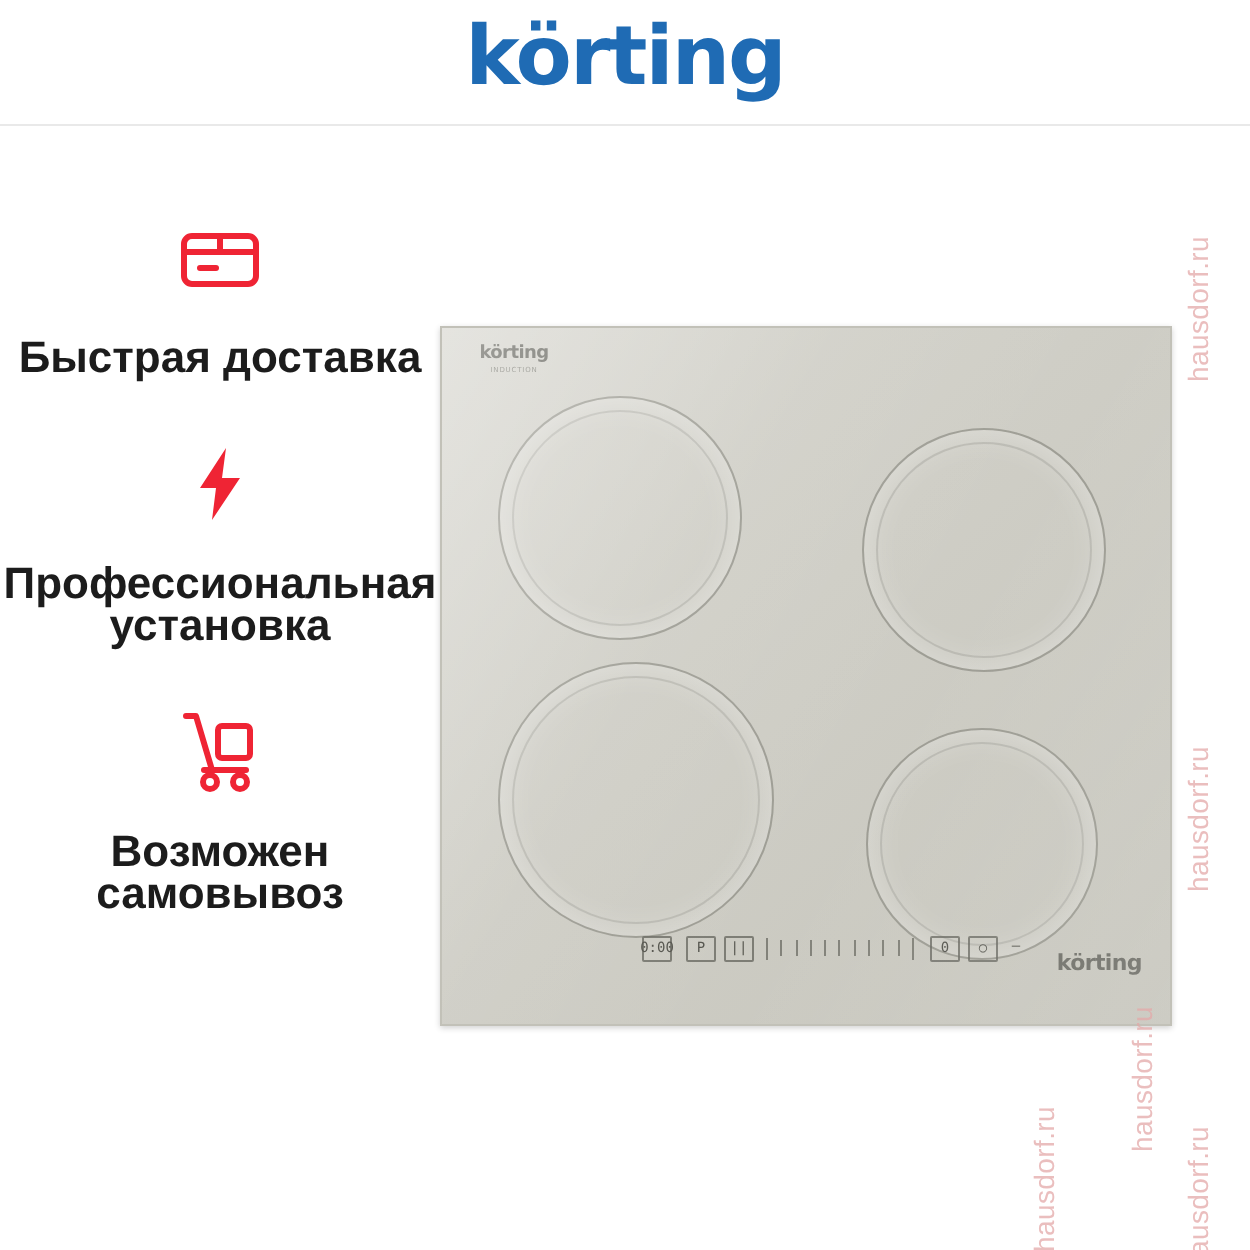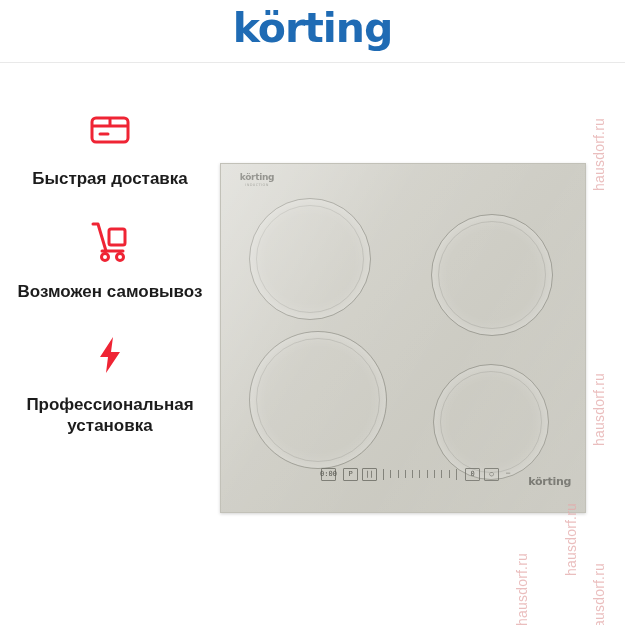--- a/index.html
+++ b/index.html
@@ -86,21 +86,21 @@
   }
   .feature-icon {
     height: 58px;
     display: flex;
     align-items: center;
     justify-content: center;
   }
   .feature-label {
     margin-top: 10px;
     font-family: "Liberation Sans", sans-serif;
-    font-size: 17px;
+    font-size: 22px;
     font-weight: bold;
     color: #1c1c1c;
     line-height: 21px;
   }
 
   
   .cooktop {
     position: absolute;
     left: 220px;
     top: 163px;
@@ -247,40 +247,40 @@
           <path d="M5 20 H41" stroke="#ef2434" stroke-width="3"></path>
           <path d="M23 12 V20" stroke="#ef2434" stroke-width="3"></path>
           <path d="M13 28 H21" stroke="#ef2434" stroke-width="3" stroke-linecap="round"></path>
         </svg>
       </div>
       <div class="feature-label">Быстрая доставка</div>
     </div>
 
     <div class="feature">
       <div class="feature-icon">
+        <svg width="46" height="46" viewBox="0 0 46 46" aria-hidden="true">
+          <path d="M26 5 L13 25 H21 L19 41 L33 20 H24 Z" fill="#ef2434"></path>
+        </svg>
+      </div>
+      <div class="feature-label">Профессиональная установка</div>
+    </div>
+
+    <div class="feature">
+      <div class="feature-icon">
         <svg width="50" height="50" viewBox="0 0 50 50" aria-hidden="true">
           <path d="M8 7 H13 L21 34" stroke="#ef2434" stroke-width="3" fill="none" stroke-linecap="round" stroke-linejoin="round"></path>
           <rect x="24" y="12" width="16" height="16" rx="2" fill="none" stroke="#ef2434" stroke-width="3"></rect>
           <path d="M17 34 H38" stroke="#ef2434" stroke-width="3" stroke-linecap="round"></path>
           <circle cx="20" cy="40" r="3.5" fill="none" stroke="#ef2434" stroke-width="3"></circle>
           <circle cx="35" cy="40" r="3.5" fill="none" stroke="#ef2434" stroke-width="3"></circle>
         </svg>
       </div>
       <div class="feature-label">Возможен самовывоз</div>
     </div>
 
-    <div class="feature">
-      <div class="feature-icon">
-        <svg width="46" height="46" viewBox="0 0 46 46" aria-hidden="true">
-          <path d="M26 5 L13 25 H21 L19 41 L33 20 H24 Z" fill="#ef2434"></path>
-        </svg>
-      </div>
-      <div class="feature-label">Профессиональная установка</div>
-    </div>
-
   </div>
 
   <div class="cooktop">
 
     <div class="brand-badge">
       <div class="bb-word">körting</div>
       <div class="bb-sub">INDUCTION</div>
     </div>
 
     <div class="zone zone-tl">

